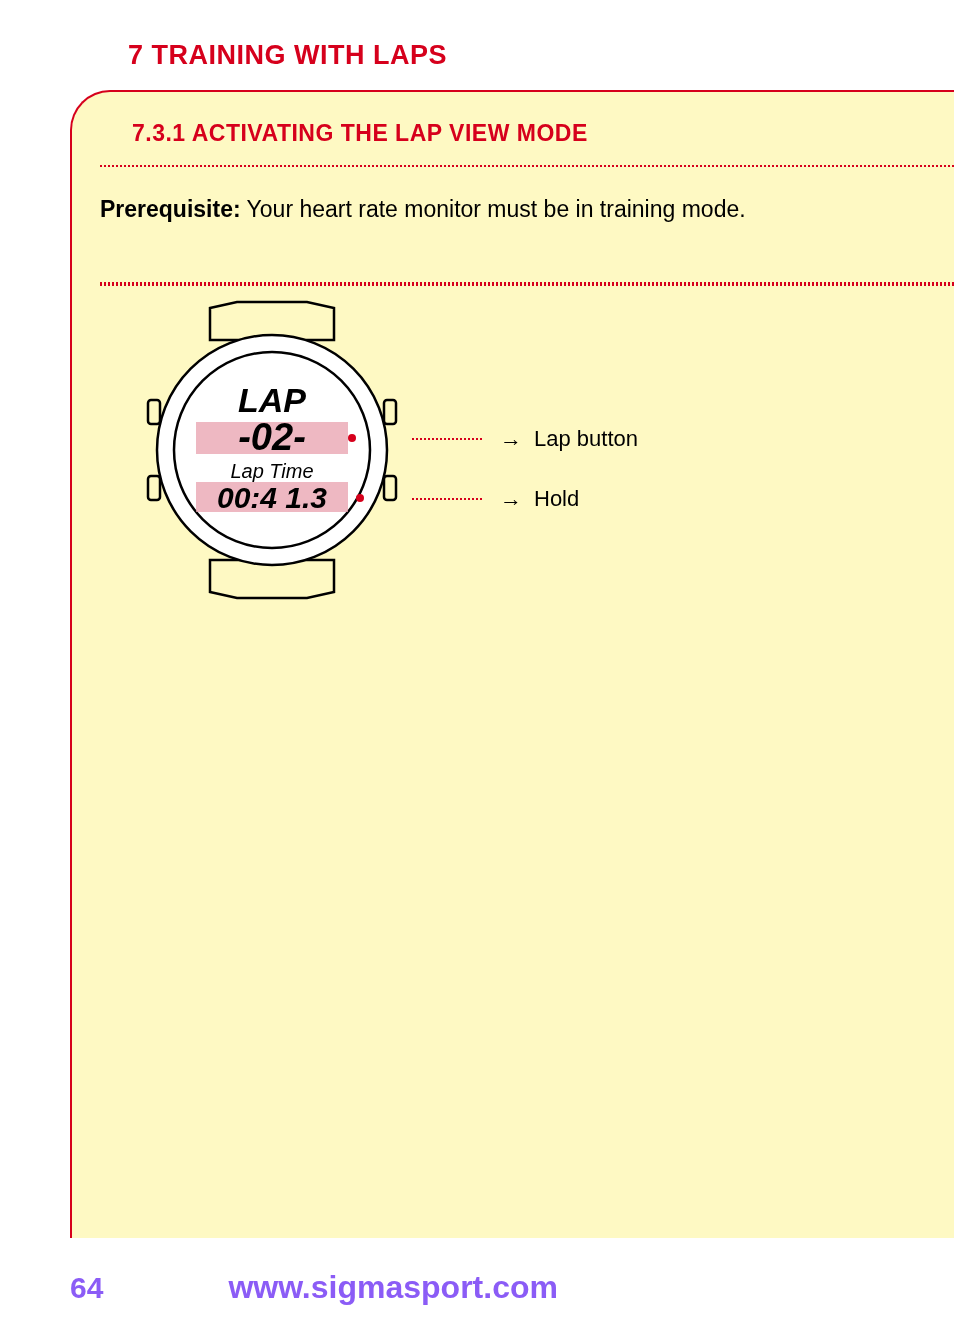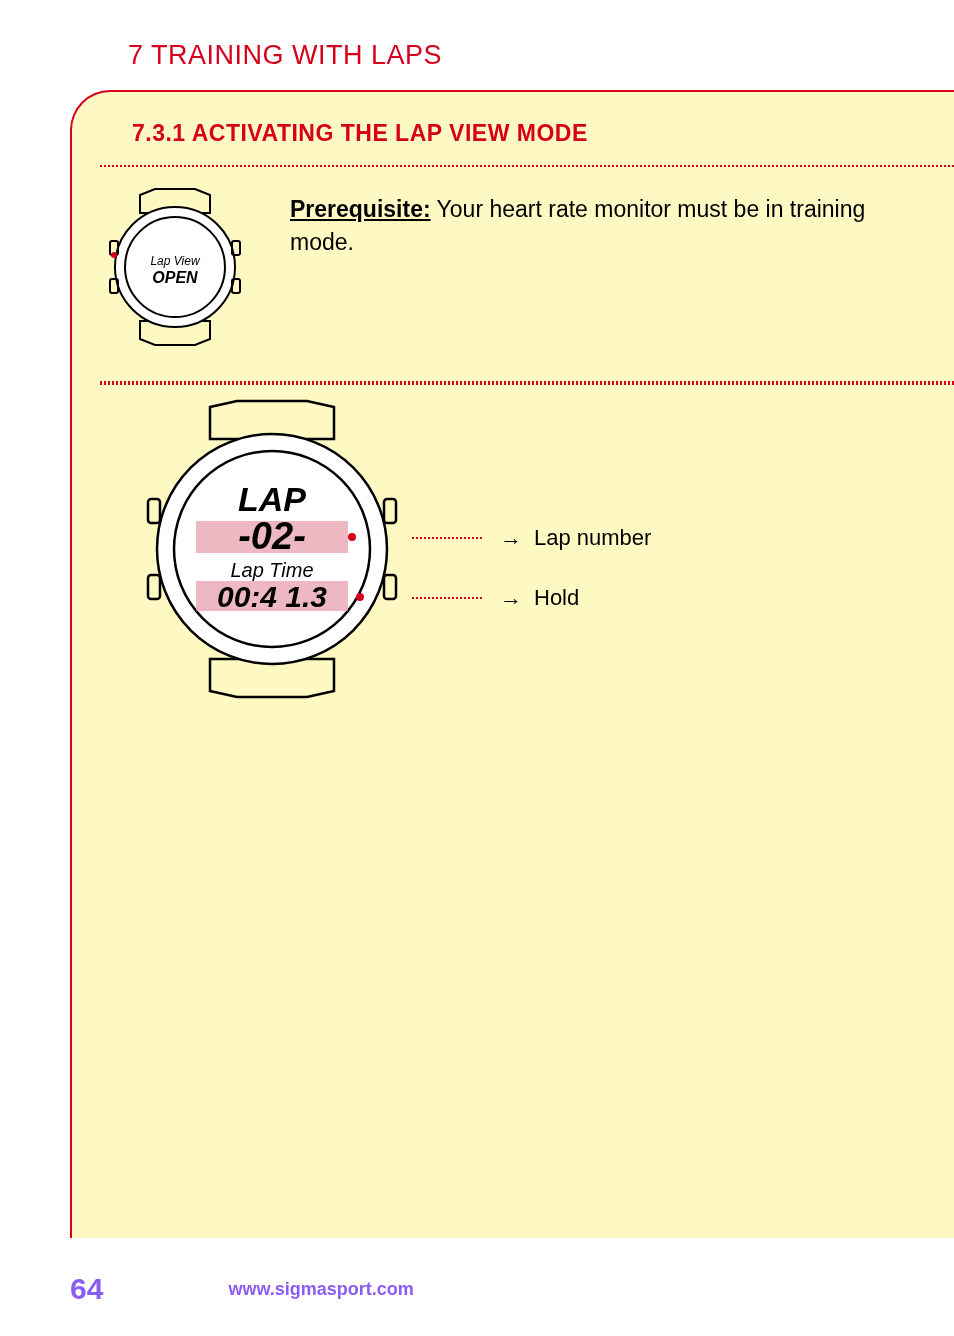--- a/index.html
+++ b/index.html
@@ -7,21 +7,21 @@
     padding: 0;
     background: #ffffff;
     font-family: Arial, Helvetica, sans-serif;
     width: 954px;
     height: 1336px;
     position: relative;
     overflow: hidden;
   }
   .page-title {
     color: #d6001c;
-    font-weight: normal;
+    font-weight: bold;
     font-size: 27px;
     letter-spacing: 0.5px;
     position: absolute;
     top: 40px;
     left: 128px;
   }
   .content-frame {
     position: absolute;
     top: 90px;
     left: 70px;
@@ -64,21 +64,20 @@
     font-size: 23px;
     color: #000;
     line-height: 1.45;
     padding-top: 6px;
   }
   .instr-text p {
     margin: 0 0 22px 0;
   }
   .instr-text .bold {
     font-weight: bold;
-    text-decoration: underline;
   }
   .section2-body {
     padding: 30px 0 0 50px;
     position: relative;
     height: 340px;
   }
   .watch-large {
     width: 280px;
     height: 300px;
     position: absolute;
@@ -112,56 +111,36 @@
     display: flex;
     align-items: center;
     font-weight: bold;
     color: #8b5cf6;
   }
   .footer .page-num {
     font-size: 30px;
     margin-left: 70px;
   }
   .footer .url {
-    font-size: 18px;
+    font-size: 32px;
     margin-left: 125px;
   }
   
 </style>
 </head>
 <body>
 
 <div class="page-title">7 TRAINING WITH LAPS</div>
 
 <div class="content-frame">
 
   <div class="section-heading">7.3.1 ACTIVATING THE LAP VIEW MODE</div>
   <hr class="dotted-divider">
 
   <div class="section-body">
-    <div class="watch-small">
-      <svg viewBox="0 0 150 160" width="150" height="160">
-
-        <path d="M40 8 L55 2 L95 2 L110 8 L110 26 L40 26 Z" fill="none" stroke="#000" stroke-width="2"></path>
-        <path d="M40 152 L55 158 L95 158 L110 152 L110 134 L40 134 Z" fill="none" stroke="#000" stroke-width="2"></path>
-
-        <circle cx="75" cy="80" r="60" fill="#fff" stroke="#000" stroke-width="2"></circle>
-        <circle cx="75" cy="80" r="50" fill="none" stroke="#000" stroke-width="2"></circle>
-
-        <rect x="10" y="54" width="8" height="14" rx="2" fill="none" stroke="#000" stroke-width="2"></rect>
-        <rect x="10" y="92" width="8" height="14" rx="2" fill="none" stroke="#000" stroke-width="2"></rect>
-        <rect x="132" y="54" width="8" height="14" rx="2" fill="none" stroke="#000" stroke-width="2"></rect>
-        <rect x="132" y="92" width="8" height="14" rx="2" fill="none" stroke="#000" stroke-width="2"></rect>
-
-        <text x="75" y="78" text-anchor="middle" font-family="Arial" font-style="italic" font-size="12" fill="#000">Lap View</text>
-        <text x="75" y="96" text-anchor="middle" font-family="Arial" font-style="italic" font-weight="bold" font-size="16" fill="#000">OPEN</text>
-
-        <circle cx="14" cy="68" r="3" fill="#d6001c"></circle>
-      </svg>
-    </div>
     <div class="instr-text">
       <p>
         <span class="bold">Prerequisite:</span><span> Your heart rate monitor must be in training mode.</span>
       </p>
     </div>
   </div>
 
   <hr class="dotted-divider">
   <hr class="dotted-divider">
 
@@ -189,21 +168,21 @@
         <text x="140" y="112" text-anchor="middle" font-family="Arial" font-style="italic" font-weight="bold" font-size="34" fill="#000">LAP</text>
         <text x="140" y="150" text-anchor="middle" font-family="Arial" font-style="italic" font-weight="bold" font-size="38" fill="#000">-02-</text>
         <text x="140" y="178" text-anchor="middle" font-family="Arial" font-style="italic" font-size="20" fill="#000">Lap Time</text>
         <text x="140" y="208" text-anchor="middle" font-family="Arial" font-style="italic" font-weight="bold" font-size="30" fill="#000">00:4 1.3</text>
       </svg>
     </div>
 
     <div class="pointer-row" style="left:340px; top:140px;">
       <span class="dots"></span>
       <span class="arrow">→</span>
-      <span>Lap number</span>
+      <span>Lap button</span>
     </div>
     <div class="pointer-row" style="left:340px; top:200px;">
       <span class="dots"></span>
       <span class="arrow">→</span>
       <span>Hold</span>
     </div>
   </div>
 
 </div>
 

